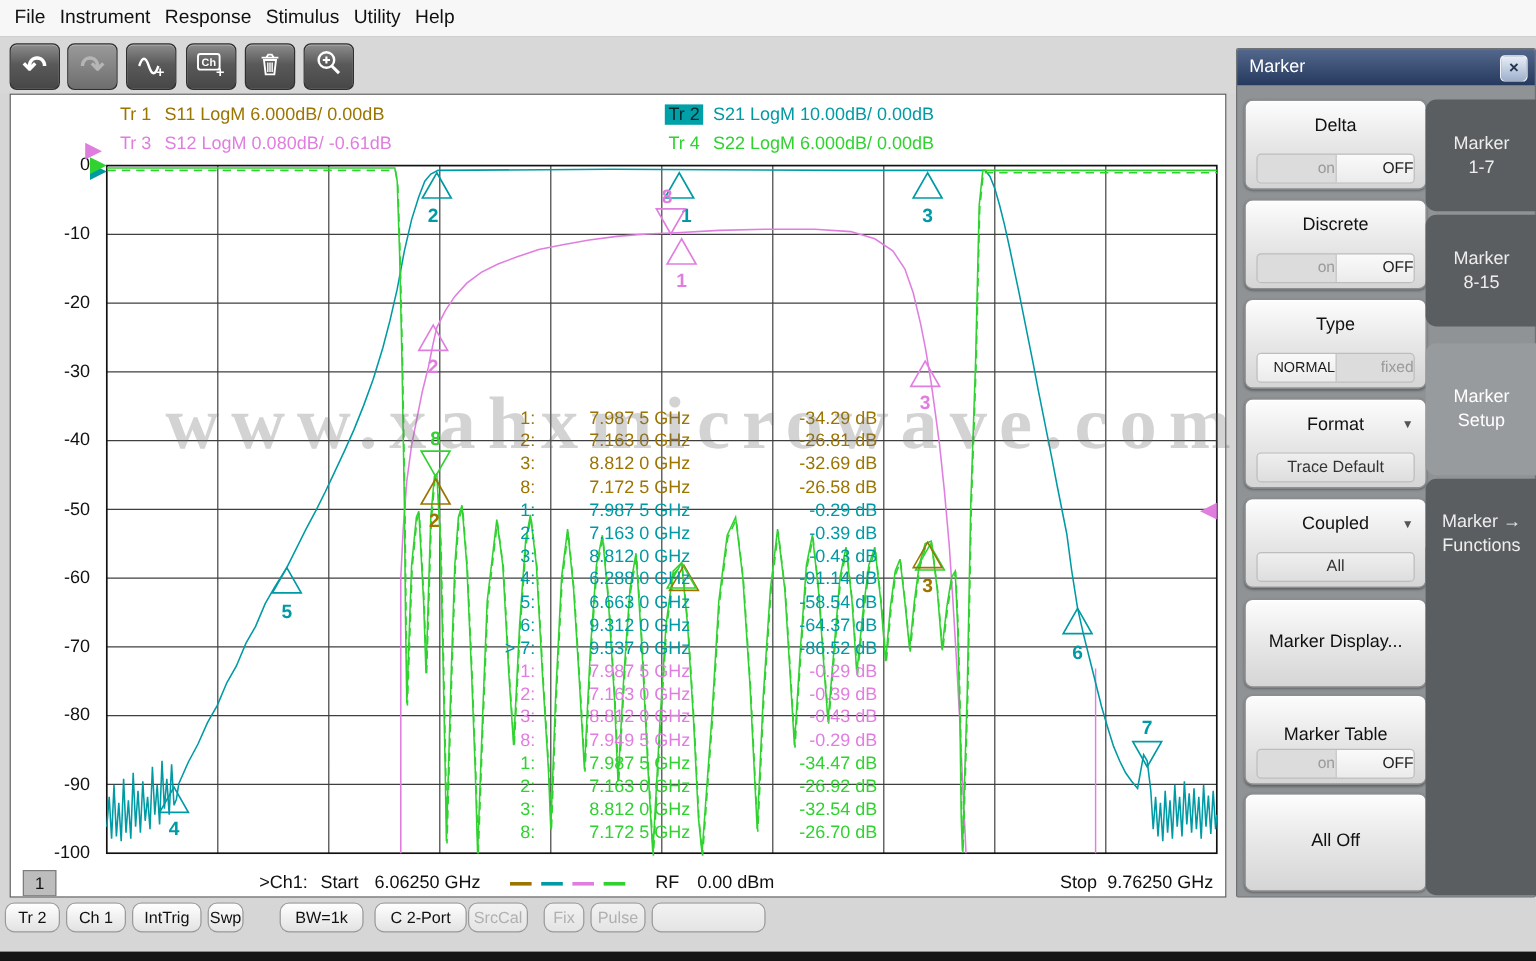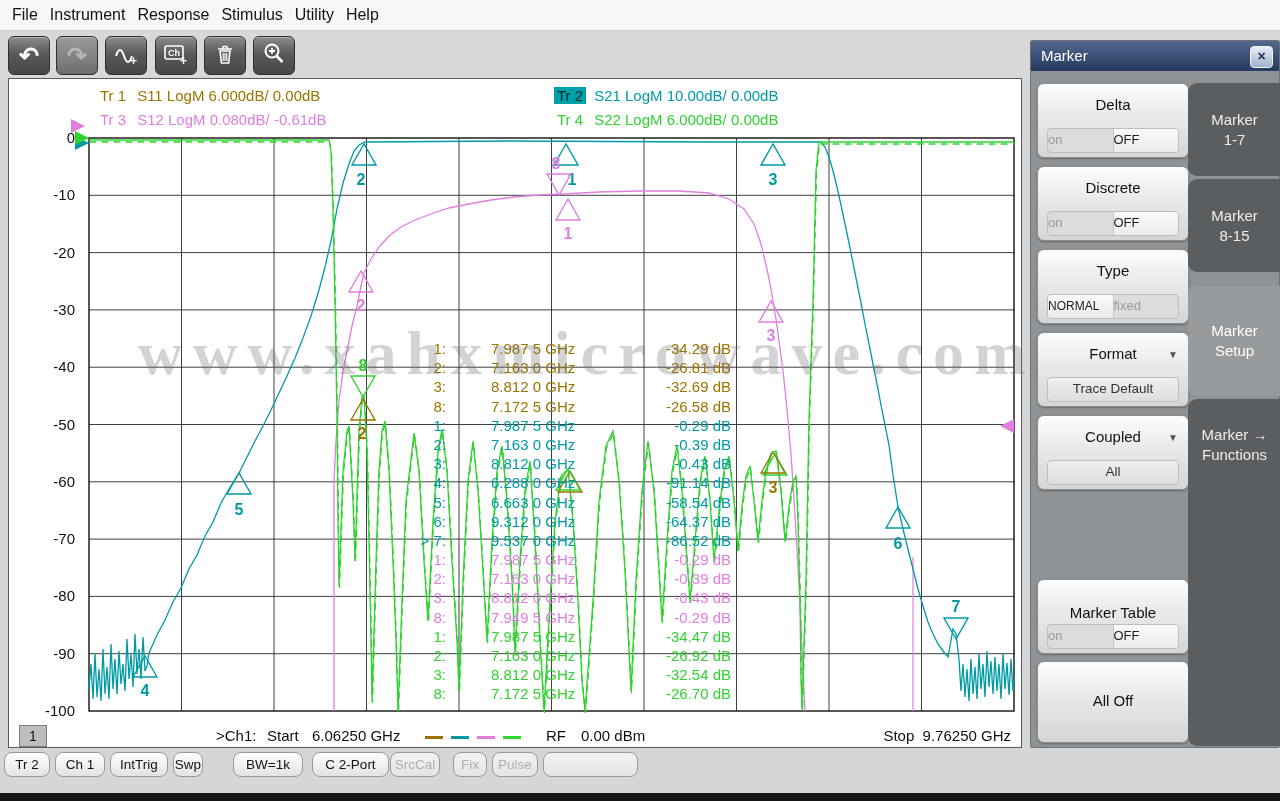--- a/index.html
+++ b/index.html
@@ -49,21 +49,21 @@
   #panel-close{position:absolute;right:6px;top:5px;width:21px;height:20px;border-radius:4px;
                background:linear-gradient(180deg,#e8eef8,#9fb1cc);border:1px solid #f0f4fa;
                color:#25354f;text-align:center;line-height:19px;font-size:14px;font-weight:bold;}
   .pbtn{position:absolute;left:6px;width:150px;border-radius:7px;
         background:linear-gradient(180deg,#fdfdfd,#e9e9e9 45%,#d5d5d5);
         border:1px solid #8d8d8d;box-shadow:inset 0 1px #fff,0 1px 2px rgba(0,0,0,.30);}
   .pbtn .blabel{display:block;text-align:center;font-size:15px;color:#111;}
   .pbtn .caret{position:absolute;right:10px;font-size:10px;color:#555;}
   .toggle{position:absolute;left:9px;width:130px;height:23px;border-radius:4px;background:#dcdcdc;
           border:1px solid #bdbdbd;display:flex;overflow:hidden;}
-  .toggle .opt{flex:1;text-align:left;font-size:13px;line-height:22px;color:#9a9a9a;}
+  .toggle .opt{flex:1;text-align:right;font-size:13px;line-height:22px;color:#9a9a9a;}
   .toggle .opt.active{background:linear-gradient(180deg,#fafafa,#ebebeb);color:#1c1c1c;
                       border-left:1px solid #c6c6c6;}
   .toggle .opt.active.left{border-left:none;border-right:1px solid #c6c6c6;}
   .subbtn{position:absolute;left:9px;width:130px;height:23px;border-radius:4px;
           background:linear-gradient(180deg,#efefef,#dedede);border:1px solid #bdbdbd;
           text-align:center;font-size:13.5px;line-height:22px;color:#333;}
   .ptab{position:absolute;left:157px;width:93px;background:#5b5e60;color:#ededed;
         border-radius:9px 0 0 9px;display:flex;flex-direction:column;justify-content:center;
         text-align:center;font-size:15px;line-height:20px;}
   .ptab.active{background:#989b9d;color:#fff;}
@@ -412,20 +412,23 @@
     <span class="caret" style="top:16px">▼</span>
     <div class="subbtn" style="top:44px">Trace Default</div>
   </div>
 
   <div class="pbtn" style="top:374px;height:73px">
     <span class="blabel" style="margin-top:12px">Coupled</span>
     <span class="caret" style="top:16px">▼</span>
     <div class="subbtn" style="top:44px">All</div>
   </div>
 
+  <div class="pbtn" style="top:458px;height:72px">
+    <span class="blabel" style="line-height:70px">Marker Display...</span>
+  </div>
 
   <div class="pbtn" style="top:538px;height:73px">
     <span class="blabel" style="margin-top:24px">Marker Table</span>
     <div class="toggle" style="top:44px">
       <span class="opt">on</span>
       <span class="opt active">OFF</span>
     </div>
   </div>
 
   <div class="pbtn" style="top:620px;height:80px">

